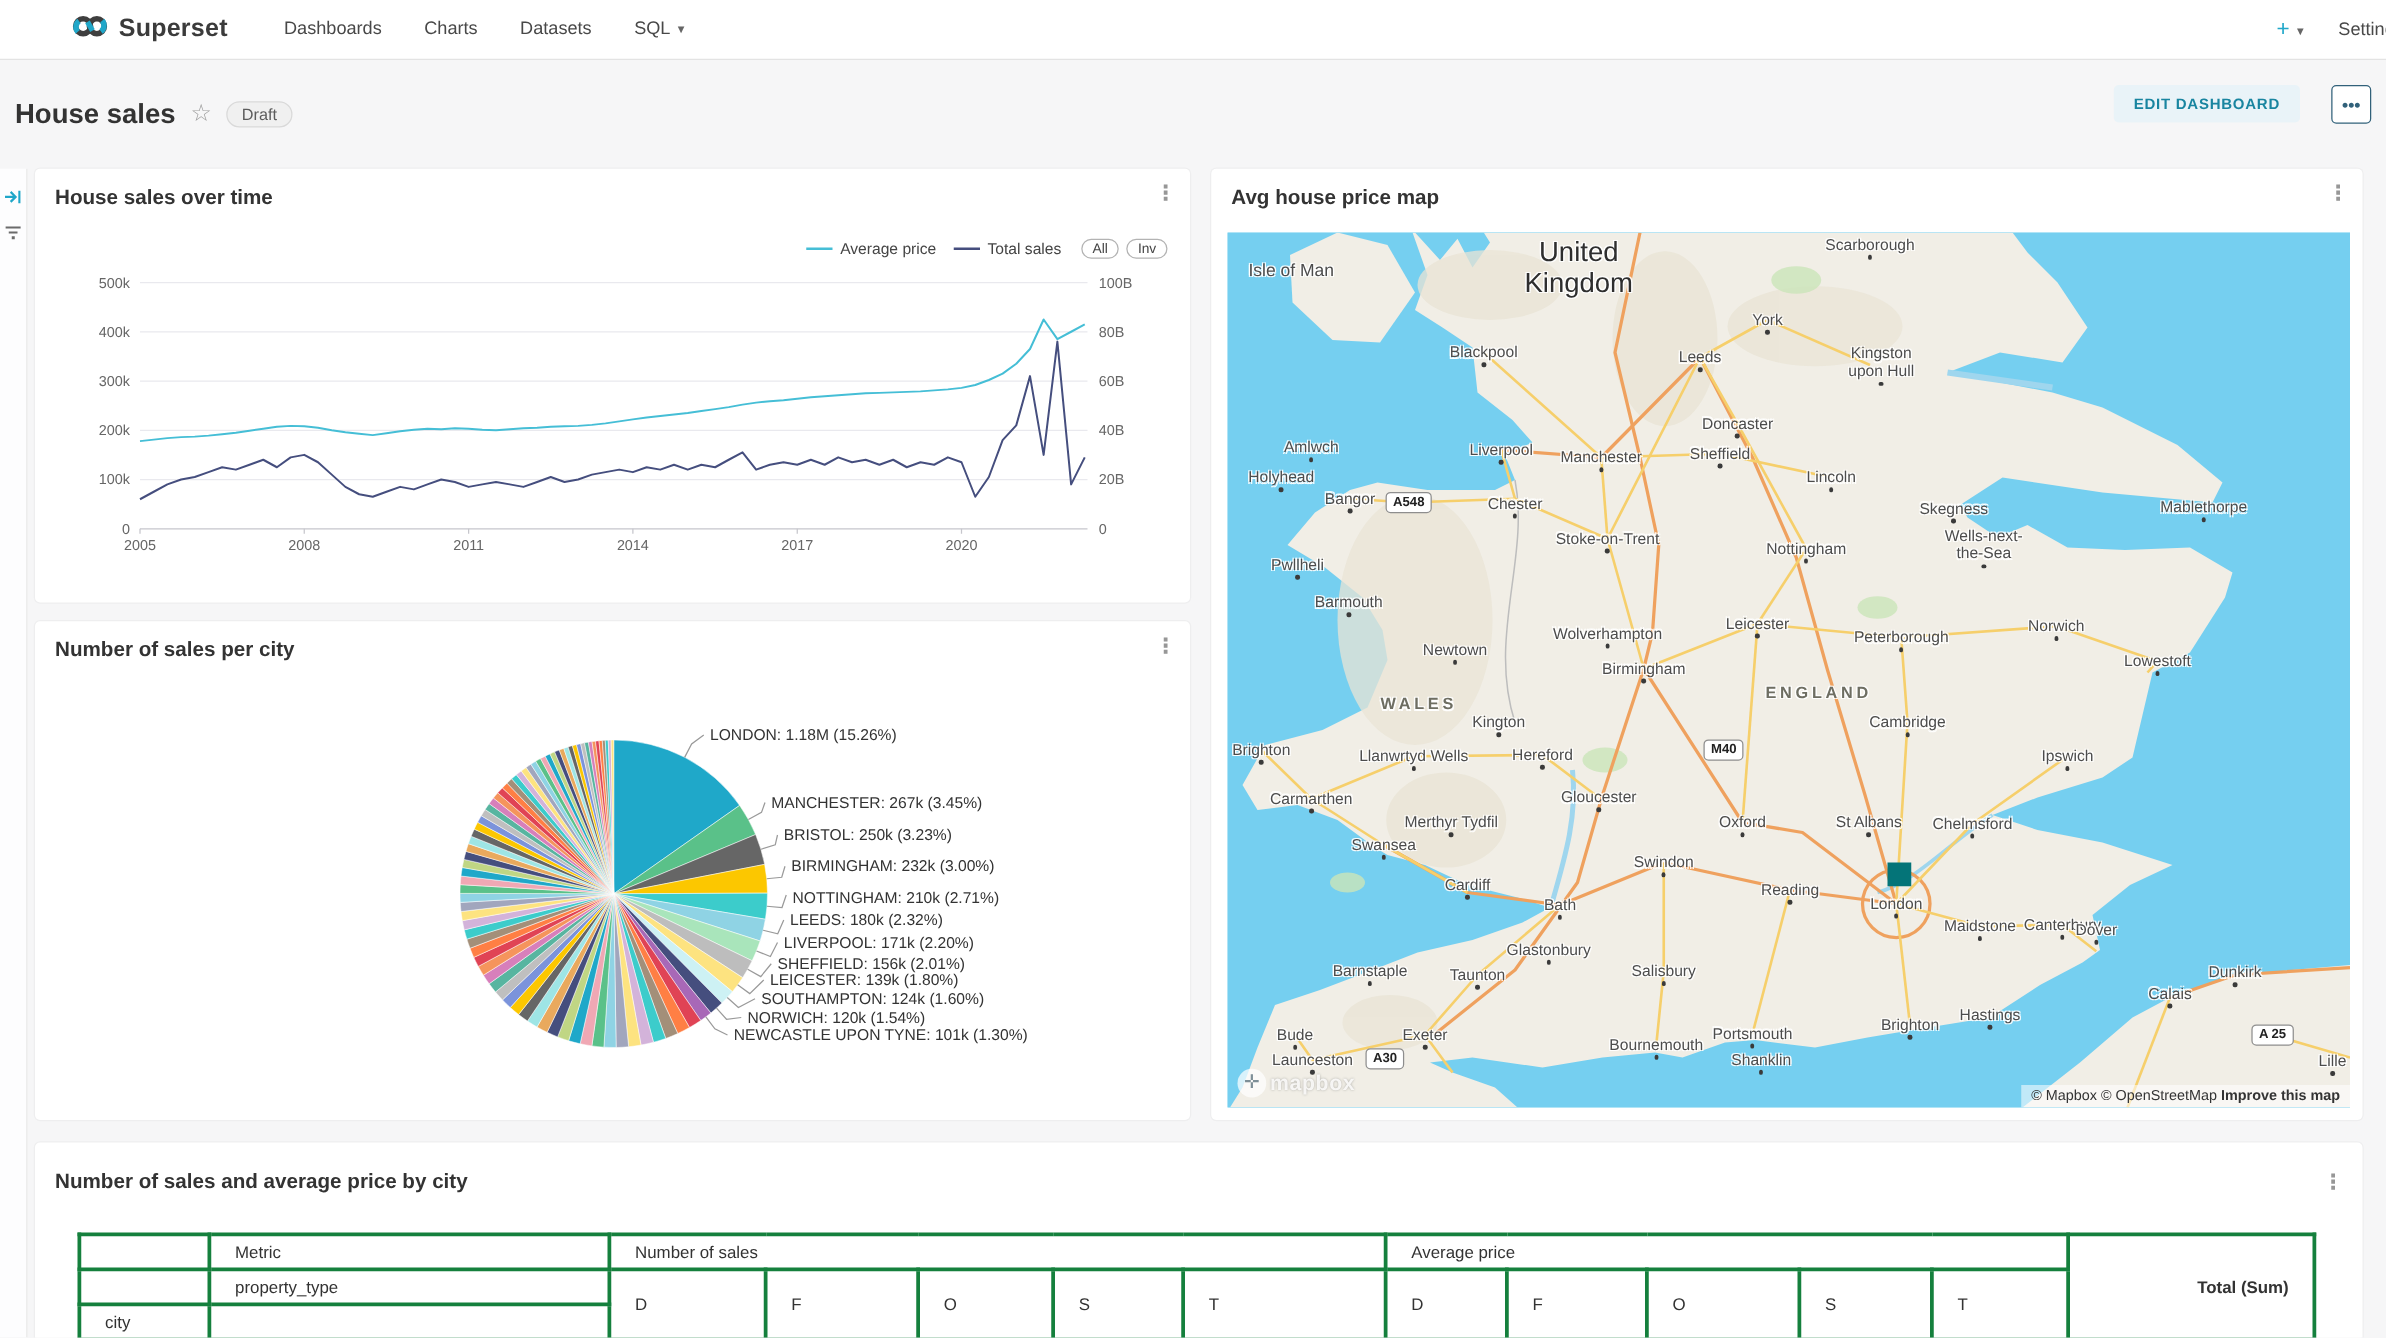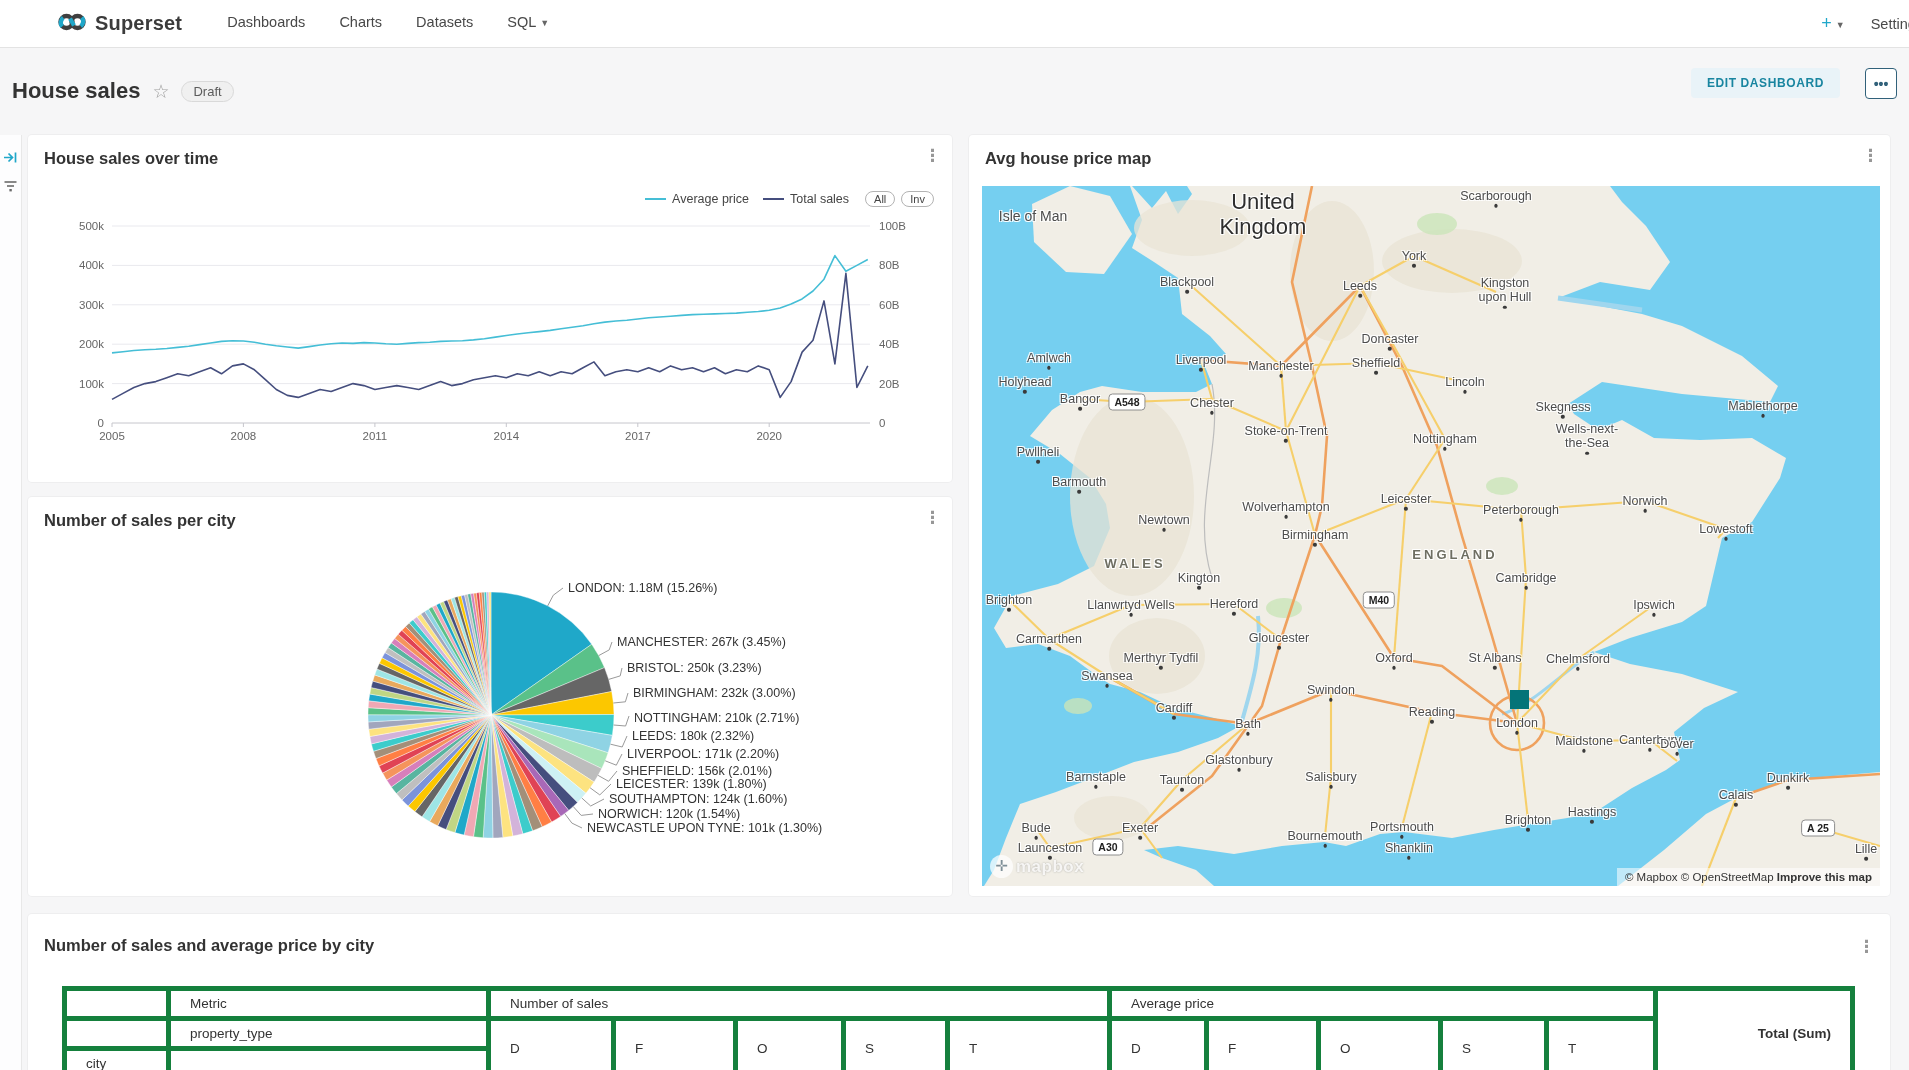--- a/index.html
+++ b/index.html
@@ -68,21 +68,21 @@
       color:#333;padding:3px 8px;}
   .map-attrib b{cursor:pointer;}
   .mapbox-logo{position:absolute;left:8px;bottom:8px;display:flex;align-items:center;opacity:.85;}
   .mapbox-circle{width:23px;height:23px;border-radius:50%;background:rgba(255,255,255,.85);
       color:#6b7f8a;font-size:15px;font-weight:700;text-align:center;line-height:22px;}
   .mapbox-word{font-size:17px;font-weight:700;color:rgba(255,255,255,.9);margin-left:3px;letter-spacing:.5px;
       text-shadow:0 0 2px rgba(90,90,90,.55);}
   
   .pivot{position:absolute;left:34px;top:72px;border-collapse:collapse;table-layout:fixed;width:1788px;
          font-size:13.5px;color:#333;}
-  .pivot th,.pivot td{border:5px solid #15803d;padding:5px 19px;font-weight:400;text-align:left;background:#fff;}
+  .pivot th,.pivot td{border:3px solid #15803d;padding:5px 19px;font-weight:400;text-align:left;background:#fff;}
   .pivot th.sub{vertical-align:middle;}
   .pivot .total-h{text-align:right;font-weight:700;vertical-align:middle;}
   .pivot td.num{color:#1FA8C9;text-align:right;}
   .pivot td.total{color:#2A5E7A;font-weight:700;text-align:right;}
   .pivot td.rowhead{color:#333;}
   #panel-table .panel-title{top:22px;}
   #panel-table .kebab{top:22px;right:16px;}
 </style>
 </head>
 <body>

